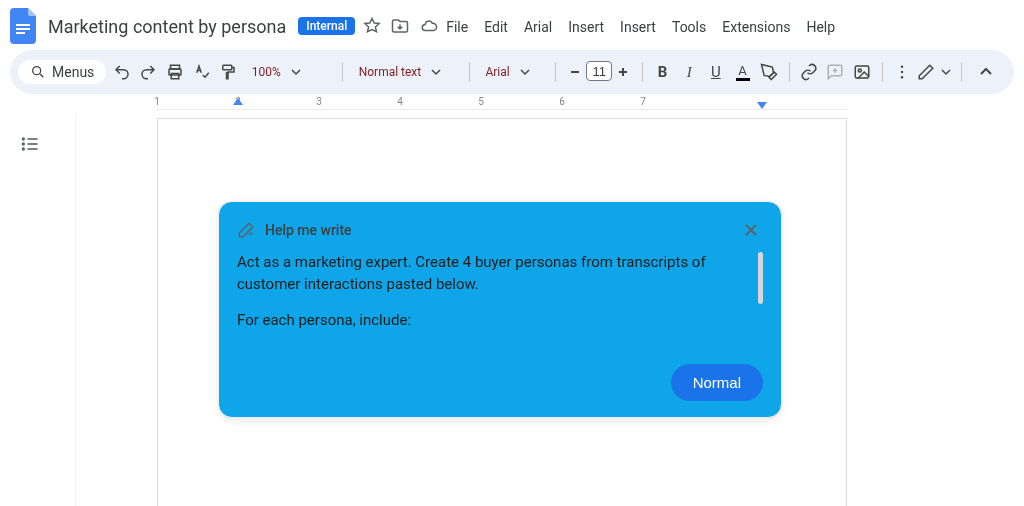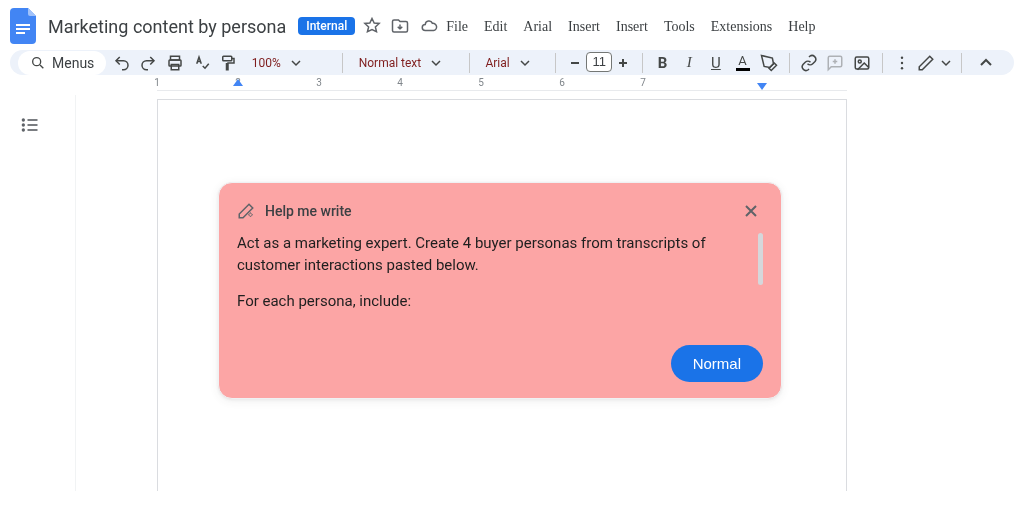--- a/index.html
+++ b/index.html
@@ -5,22 +5,22 @@
   * { box-sizing: border-box; margin: 0; padding: 0; }
   body { font-family: "Google Sans", Roboto, Arial, sans-serif; background: #fff; color: #3c4043; width: 1024px; height: 506px; overflow: hidden; }
   .titlebar { display: flex; align-items: center; padding: 6px 12px 0 8px; gap: 4px; }
   .docs-logo { width: 32px; height: 40px; display:flex; align-items:center; justify-content:center; }
   .title-area { display:flex; flex:1; }
   .title-row { display:flex; align-items:center; gap:8px; }
   .doc-title { font-size: 18px; color:#3c4043; padding:2px 4px; }
   .badge { background:#1a73e8; color:#fff; font-size:12px; font-weight:500; padding:2px 8px; border-radius:4px; }
   .title-icons { display:flex; gap:10px; align-items:center; color:#5f6368; }
   .menu-row { display:flex; gap:2px; padding-top:2px; }
-  .menu-item { font-size:14px; color:#3c4043; padding:4px 7px; border-radius:4px; cursor:pointer;font-family:Liberation Serif, serif; }
-  .toolbar { margin: 4px 10px 0 10px; background:#edf2fa; border-radius: 24px; height:25px; display:flex; align-items:center; padding:0 8px; gap:4px; }
+  .menu-item { font-size:14px; color:#3c4043; padding:4px 7px; border-radius:4px; cursor:pointer; }
+  .toolbar { margin: 4px 10px 0 10px; background:#edf2fa; border-radius: 24px; height:44px; display:flex; align-items:center; padding:0 8px; gap:4px; }
   .menus-chip { display:flex; align-items:center; gap:6px; background:#fff; border-radius:18px; padding:4px 12px; font-size:14px; color:#3c4043; }
   .tb-btn { width:28px; height:28px; display:flex; align-items:center; justify-content:center; border-radius:4px; color:#444746; cursor:pointer; }
   .tb-sep { width:1px; height:20px; background:#c7c7c7; margin:0 4px; }
   .tb-text { font-size:12px; color:#7f1d1d; padding:0 4px; }
   .tb-select { display:flex; align-items:center; gap:4px; padding:0 4px; min-width:90px; }
   .font-size-box { display:flex; align-items:flex-start; }
   .fs-btn { width:22px; height:22px; display:flex; align-items:center; justify-content:center; cursor:pointer; color:#444746;}
   .fs-input { width:26px; height:20px; border:1px solid #747775; border-radius:4px; text-align:center; font-size:13px; color:#3c4043; background:#fff; }
   .toolbar-right { margin-left:auto; display:flex; align-items:center; gap:6px; padding-right:6px; }
   .pencil-chip { display:flex; align-items:center; gap:4px; color:#444746; }
@@ -31,21 +31,21 @@
   .ruler { position:relative; flex:0 0 690px; height:14px; background:#fff; border-bottom:1px solid #e8eaed; }
   .ruler-num { position:absolute; top:0; font-size:10px; color:#80868b; transform:translateX(-50%); }
   .ruler-marker-left { position:absolute; top:2px; width:0; height:0; border-left:5px solid transparent; border-right:5px solid transparent; border-bottom:7px solid #4285f4;}
   .ruler-marker-right { position:absolute; top:6px; width:0; height:0; border-left:5px solid transparent; border-right:5px solid transparent; border-top:7px solid #4285f4;}
   .below-toolbar { display:flex; height: calc(506px - 110px); background:#fff; }
   .left-panel { width:60px; display:flex; flex-direction:column; align-items:center; padding-top:14px; background:#fff; }
   .outline-btn { width:32px; height:32px; display:flex; align-items:center; justify-content:center; color:#5f6368; cursor:pointer; border-radius:6px; }
   .canvas-area { flex:1; position:relative; background:#fff; overflow:hidden; }
   .vruler { position:absolute; left:0; top:0; bottom:0; width:16px; background:linear-gradient(#fff,#fff); border-right:1px solid #f1f3f4; }
   .page { position:absolute; left:97px; top:4px; width:690px; height:900px; background:#fff; border:1px solid #dadce0; }
-  .ai-card { position:absolute; left:60px; top:82px; width:564px; background:#fca5a5; border:1px solid #f0f1f3; border-radius:14px; box-shadow:0 1px 3px rgba(0,0,0,.06), 0 2px 10px rgba(60,64,67,.08); padding:16px 18px 16px 18px; }
+  .ai-card { position:absolute; left:60px; top:82px; width:564px; background:#0ea5e9; border:1px solid #f0f1f3; border-radius:14px; box-shadow:0 1px 3px rgba(0,0,0,.06), 0 2px 10px rgba(60,64,67,.08); padding:16px 18px 16px 18px; }
   .ai-head { display:flex; align-items:center; gap:10px; color:#3c4043; }
   .ai-title { font-size:14px; font-weight:500; color:#3c4043; }
   .ai-close { margin-left:auto; width:24px; height:24px; display:flex; align-items:center; justify-content:center; color:#5f6368; cursor:pointer; }
   .ai-body { margin-top:10px; font-size:15px; color:#1f1f1f; line-height:1.45; padding-right:18px; position:relative; min-height:90px; }
   .ai-scroll-indicator { position:absolute; right:0; top:0; width:5px; height:52px; background:#d5d7db; border-radius:3px; }
   .ai-actions { display:flex; justify-content:flex-end; margin-top:22px; }
   .create-btn { background:#1a73e8; color:#fff; border:none; border-radius:22px; padding:10px 22px; font-size:15px; font-weight:500; cursor:pointer; }
   svg { display:block; }
   .caret { margin-left:2px; }
 </style>

